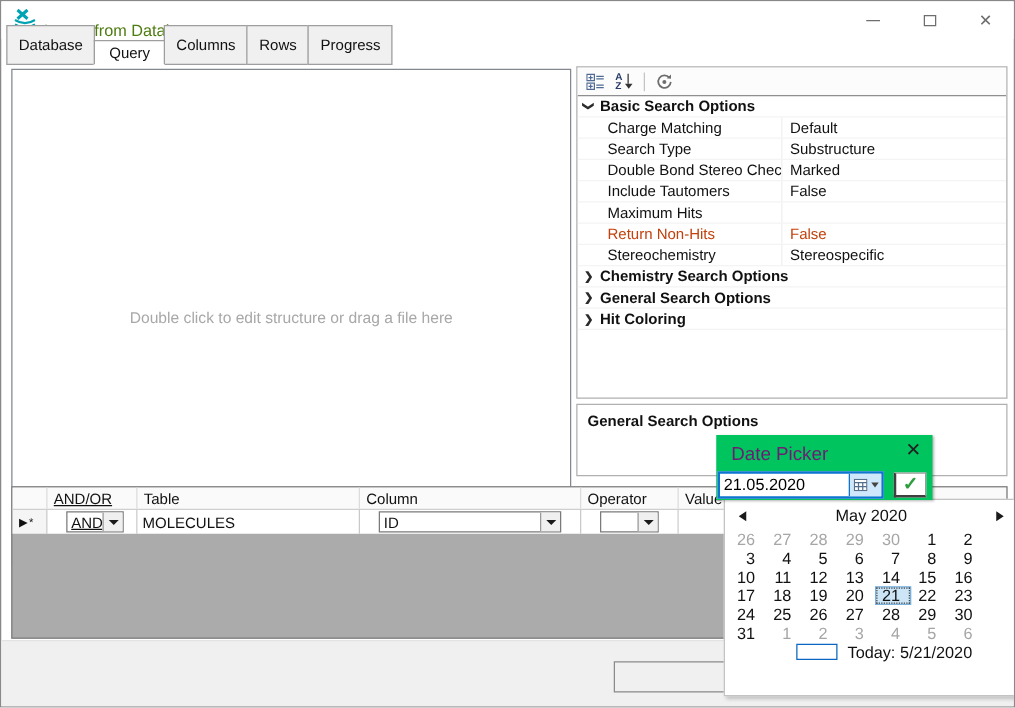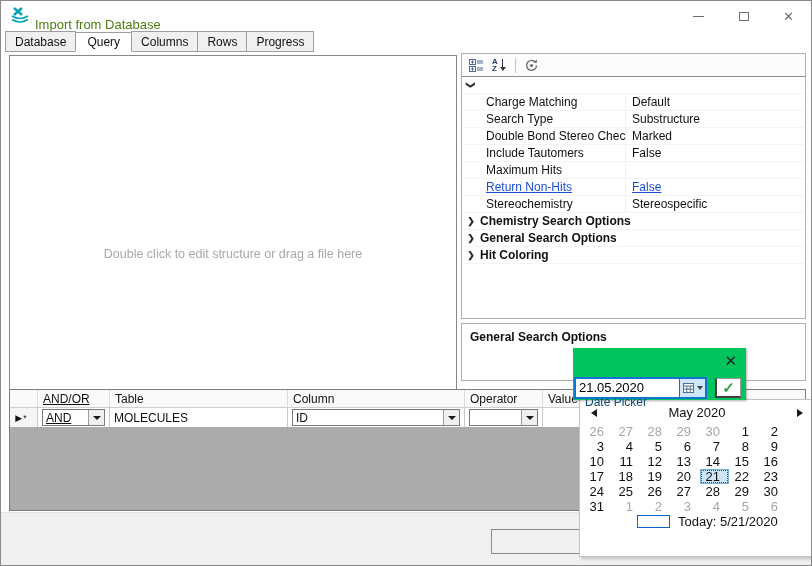--- a/index.html
+++ b/index.html
@@ -12,21 +12,21 @@
   .app-icon{position:absolute;left:9px;top:6px;width:20px;height:18px;}
   .title{position:absolute;left:34px;top:16px;font-size:13px;color:#4d7c0f;text-align:center;}
   .win-controls{position:absolute;right:0;top:0;height:30px;display:flex;}
   .win-btn{width:45px;height:30px;display:flex;align-items:center;justify-content:center;cursor:default;}
   .glyph-min{width:11px;height:1px;background:#6e6e6e;}
   .glyph-max{width:10px;height:9px;border:1px solid #6e6e6e;}
   .glyph-close{color:#6e6e6e;font-size:13px;line-height:1;}
 
   
   .tabbar{position:absolute;left:4px;top:31px;height:20px;display:flex;align-items:flex-end;z-index:2;}
-  .tab{height:21px;padding:0 9px;background:#f0f0f0;border:1px solid #9e9e9e;margin-right:-1px;display:flex;align-items:center;font-size:12px;}
+  .tab{height:32px;padding:0 9px;background:#f0f0f0;border:1px solid #9e9e9e;margin-right:-1px;display:flex;align-items:center;font-size:12px;}
   .tab.active{height:20px;background:#fff;border-bottom:1px solid #fff;z-index:3;padding:0 11px;position:relative;}
 
   
   .structure-panel{position:absolute;left:8px;top:54px;width:448px;height:398px;border:1px solid #828790;background:#fff;display:flex;align-items:center;justify-content:center;}
   .placeholder{color:#a8a8a8;font-size:12.5px;}
 
   
   .props-panel{position:absolute;left:460px;top:52px;width:345px;height:266px;border:1px solid #b0b0b0;background:#fff;overflow:hidden;}
   .props-toolbar{height:23px;display:flex;align-items:center;padding-left:3px;background:#fcfcfc;border-bottom:1px solid #8f8f8f;}
   .tb-ico{width:22px;height:19px;display:flex;align-items:center;justify-content:center;margin-right:1px;}
@@ -35,50 +35,50 @@
   .az-letters{display:flex;flex-direction:column;line-height:7px;font-size:8px;font-weight:bold;color:#253a66;}
   .az-arrow{margin-left:2px;display:flex;flex-direction:column;align-items:center;}
   .az-stem{width:1px;height:8px;background:#333;}
   .az-head{width:0;height:0;border-left:3px solid transparent;border-right:3px solid transparent;border-top:4px solid #333;}
   .pg-row{display:flex;height:17px;line-height:17px;border-bottom:1px solid #f4f4f4;font-size:12px;}
   .pg-cat{font-weight:bold;}
   .chev{width:18px;text-align:center;font-size:9px;color:#2b2b2b;display:inline-block;line-height:17px;}
   .chev.exp{transform:rotate(90deg);}
   .pg-name{width:163px;padding-left:24px;overflow:hidden;white-space:nowrap;}
   .pg-value{flex:1;border-left:1px solid #f0f0f0;padding-left:6px;overflow:hidden;white-space:nowrap;}
-  .pg-row.muted .pg-name,.pg-row.muted .pg-value{color:#1d4ed8;text-decoration:underline;}
+  .pg-row.muted .pg-name,.pg-row.muted .pg-value{color:#c2410c;}
 
   
   .desc-panel{position:absolute;left:460px;top:322px;width:345px;height:58px;border:1px solid #b0b0b0;background:#fff;padding:6px 8px;}
   .desc-title{font-weight:bold;font-size:12px;}
 
   
   .query-grid{position:absolute;left:8px;top:388px;width:797px;height:122px;border:1px solid #7e7e7e;background:#ababab;}
   .grid-header{display:flex;height:18px;background:#fafafa;border-bottom:1px solid #cfcfcf;}
   .hc{border-right:1px solid #dcdcdc;padding:2px 0 0 5px;font-size:12px;overflow:hidden;white-space:nowrap;}
   .w0{width:28px;}.w1{width:72px;text-decoration:underline;}.w2{width:178px;}.w3{width:177px;}.w4{width:78px;}.w5{flex:1;border-right:none;}
   .grid-row{display:flex;height:19px;}
   .cell{border-right:1px solid #c9c9c9;background:#fff;display:flex;align-items:center;overflow:hidden;}
   .cell.sel{background:#f5f5f5;justify-content:center;font-size:9px;letter-spacing:1px;padding-right:4px;}
   .cell.txt{padding-left:4px;}
-  .combo{flex:1;height:17px;margin:4px;border:1px solid #7a7a7a;background:#fff;display:flex;align-items:center;}
+  .combo{flex:1;height:17px;margin:15px;border:1px solid #7a7a7a;background:#fff;display:flex;align-items:center;}
   .combo-text{flex:1;padding-left:3px;font-size:12px;overflow:hidden;white-space:nowrap;}
   .combo-btn{width:16px;height:100%;background:#f0f0f0;border-left:1px solid #9a9a9a;display:flex;align-items:center;justify-content:center;}
   .arr-down{width:0;height:0;border-left:4px solid transparent;border-right:4px solid transparent;border-top:4px solid #1a1a1a;}
 
   
   .bottom-bar{position:absolute;left:0;top:511px;width:100%;height:54px;background:#f0f0f0;border-top:1px solid #e3e3e3;}
   .hidden-btn{position:absolute;height:25px;background:#f0f0f0;border:1px solid #8a8a8a;z-index:4;}
   #hbtn1{left:490px;top:528px;width:152px;}
   #hbtn2{left:645px;top:528px;width:148px;}
   .value-editor{position:absolute;left:755px;top:401px;width:42px;height:25px;background:#3b86c8;z-index:6;}
 
   
   .datepicker{position:absolute;left:572px;top:347px;width:173px;height:52px;background:var(--green,#00c45e);z-index:20;box-shadow:1px 1px 2px rgba(0,0,0,.3);}
-  .dp-title{position:absolute;left:12px;top:7px;color:#0c4a6e;font-size:12px;margin-top:40px;}
+  .dp-title{position:absolute;left:12px;top:7px;color:#701a75;font-size:15px;}
   .dp-close{position:absolute;right:9px;top:5px;color:#222;font-size:15px;line-height:1;}
   .dp-input{position:absolute;left:1px;top:29px;width:133px;height:22px;border:2px solid var(--blue,#0d74cf);background:#fff;display:flex;align-items:stretch;}
   .dp-text{flex:1;font-size:13px;line-height:18px;padding-left:3px;color:#000;overflow:hidden;}
   .dp-calbtn{width:26px;background:#cfe7fb;border-left:1px solid var(--blue,#0d74cf);display:flex;align-items:center;justify-content:center;gap:3px;}
   .dp-calbtn .arr-down{border-left-width:3px;border-right-width:3px;border-top-width:4px;border-top-color:#444;}
   .dp-check{position:absolute;left:142px;top:30px;width:26px;height:20px;background:#fff;border:1px solid #9a9a9a;border-left:2px solid #3f3f3f;border-bottom:2px solid #3f3f3f;display:flex;align-items:center;justify-content:center;color:#2e9e3e;font-size:15px;font-weight:bold;line-height:1;}
 
   
   .calendar{position:absolute;left:578px;top:398px;width:236px;height:158px;background:#fff;border:1px solid #c3c3c3;box-shadow:2px 2px 3px rgba(0,0,0,.2);z-index:18;}
   .cal-nav{position:relative;height:24px;}
@@ -166,20 +166,21 @@
         <svg width="15" height="15" viewBox="0 0 15 15">
           <path d="M11.5 4.2 A5 5 0 1 0 12.6 7.5" stroke="#6e6e6e" stroke-width="1.4" fill="none"></path>
           <path d="M12.8 1.5 L12.8 5 L9.3 4.6 Z" fill="#6e6e6e"></path>
           <circle cx="7.5" cy="7.5" r="1.6" fill="#6e6e6e"></circle>
         </svg>
       </span>
     </div>
     <div id="pg-rows">
         <div class="pg-row pg-cat">
           <span class="chev exp">❯</span>
+          <span>Basic Search Options</span>
         </div>
         <div class="pg-row">
           <div class="pg-name">Charge Matching</div>
           <div class="pg-value">Default</div>
         </div>
         <div class="pg-row">
           <div class="pg-name">Search Type</div>
           <div class="pg-value">Substructure</div>
         </div>
         <div class="pg-row">

